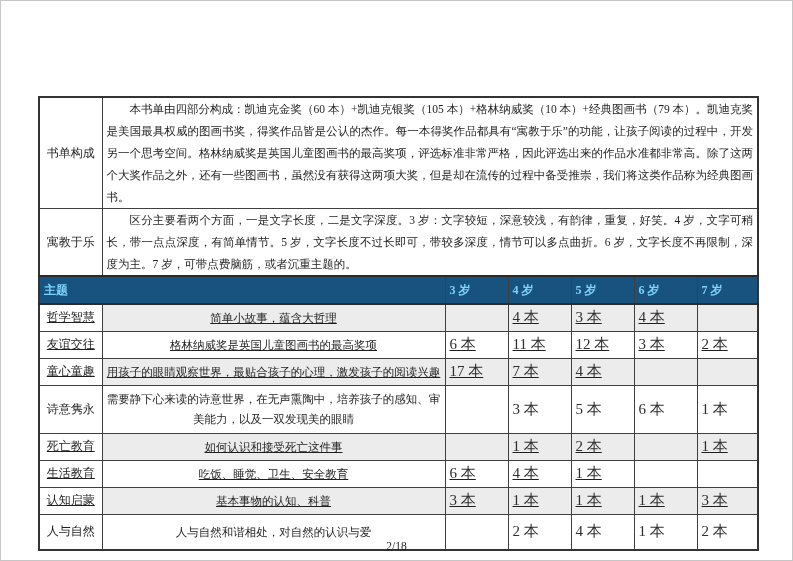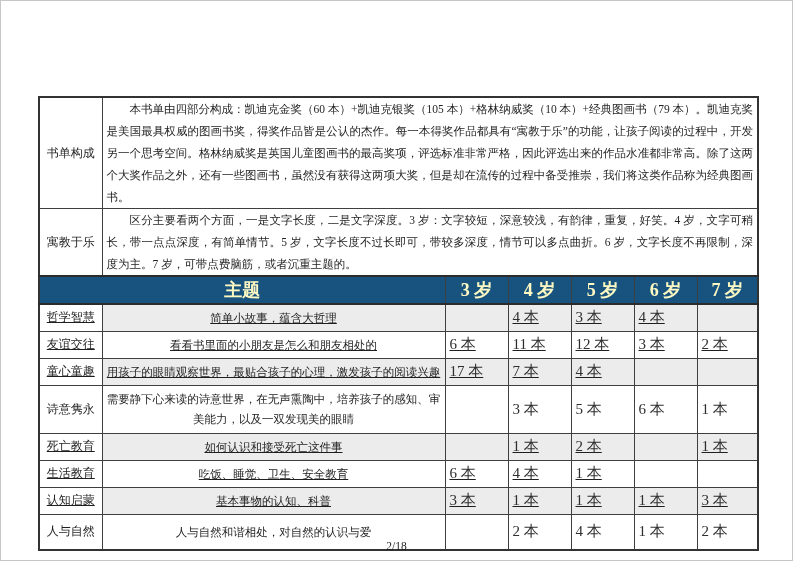--- a/index.html
+++ b/index.html
@@ -44,24 +44,24 @@
   }
   .para-cell {
     text-align: justify;
     text-indent: 2em;
     font-size: 11.5px;
     line-height: 22px;
     padding: 4px 8px;
   }
   .head-row th {
     background: #17537E;
-    color: #fef9c3;
+    color: #7dd3fc;
     font-weight: bold;
-    font-size: 18px;
-    text-align: center;
+    font-size: 12px;
+    text-align: left;
     border-top: 2px solid #2b2b2b;
     border-bottom: 2px solid #2b2b2b;
   }
   .desc-cell {
     text-align: center;
     font-size: 11.5px;
     line-height: 20px;
   }
   .count-cell {
     text-align: left;
@@ -115,21 +115,21 @@
         <th class="label-cell">哲学智慧</th>
         <td class="desc-cell">简单小故事，蕴含大哲理</td>
         <td class="count-cell"></td>
         <td class="count-cell">4 本</td>
         <td class="count-cell">3 本</td>
         <td class="count-cell">4 本</td>
         <td class="count-cell"></td>
       </tr>
       <tr class="h27">
         <th class="label-cell">友谊交往</th>
-        <td class="desc-cell">看看书里面的小朋友是怎么和朋友相处的</td>
+        <td class="desc-cell">格林纳威奖是英国儿童图画书的最高奖项</td>
         <td class="count-cell">6 本</td>
         <td class="count-cell">11 本</td>
         <td class="count-cell">12 本</td>
         <td class="count-cell">3 本</td>
         <td class="count-cell">2 本</td>
       </tr>
       <tr class="h27 alt">
         <th class="label-cell">童心童趣</th>
         <td class="desc-cell">用孩子的眼睛观察世界，最贴合孩子的心理，激发孩子的阅读兴趣</td>
         <td class="count-cell">17 本</td>

